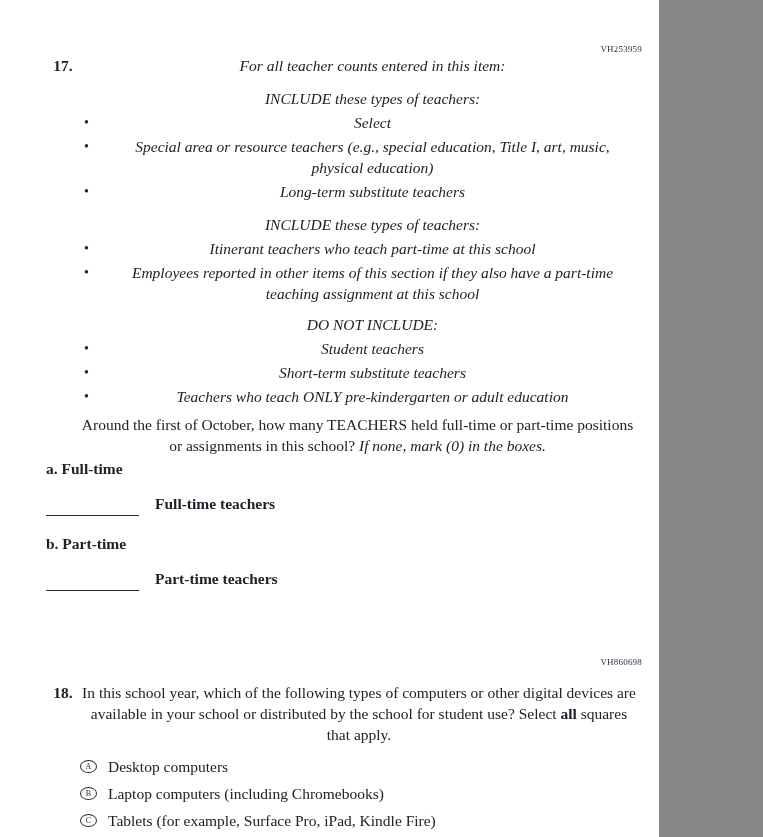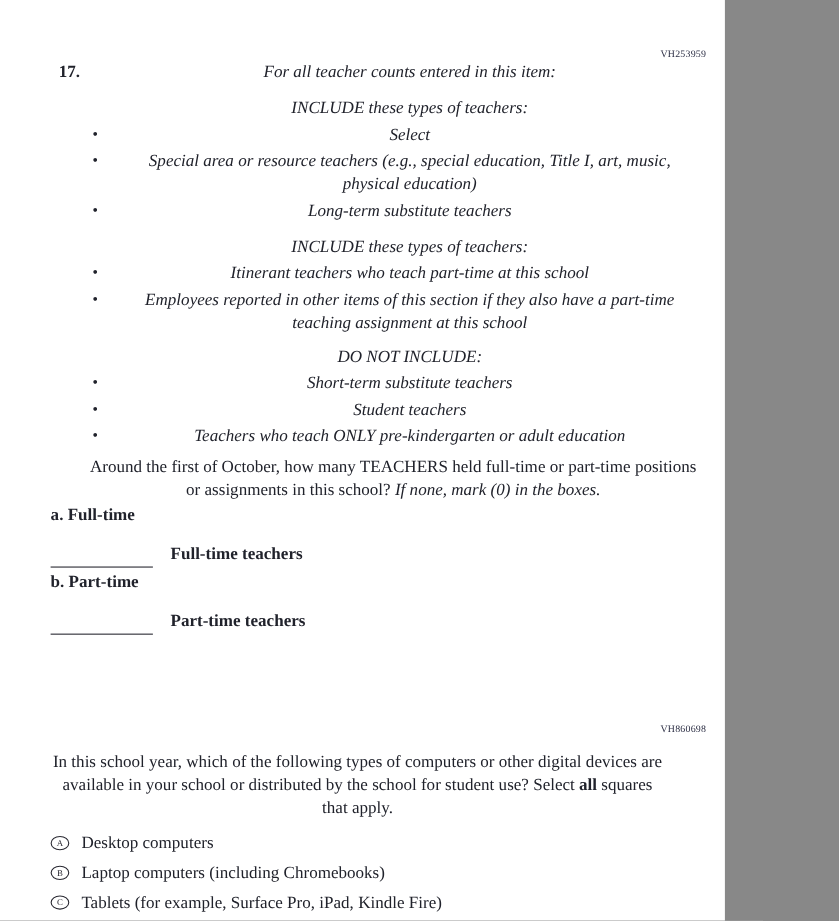--- a/index.html
+++ b/index.html
@@ -60,21 +60,21 @@
 
   #answers { position:absolute; left:46px; top:458px; width:500px; font-size:15.5px; }
   .ans-label { font-weight:bold; line-height:21px; }
   .blank-row { display:flex; align-items:flex-start; margin-top:13px; height:27px; }
   .blank {
     width:93px; height:24px;
     border-bottom:1.6px solid #2a2a33;
     margin-right:16px;
   }
   .blank-label { font-weight:bold; line-height:24px; }
-  #ans-b { margin-top:0; }
+  #ans-b { margin-top:14px; }
 
   .q18para { max-width:558px; }
   .q18para b { font-weight:bold; }
 
   .options { margin-top:11px; }
   .opt-row { display:flex; align-items:center; height:21px; margin-bottom:6px; }
   .bubble {
     display:inline-flex;
     width:17px; height:13px;
     border:1.1px solid #2a2a33;
@@ -108,22 +108,22 @@
       </ul>
 
       <div class="sec-heading">INCLUDE these types of teachers:</div>
       <ul class="blist">
         <li>Itinerant teachers who teach part-time at this school</li>
         <li>Employees reported in other items of this section if they also have a part-time teaching assignment at this school</li>
       </ul>
 
       <div class="sec-heading dni-heading">DO NOT INCLUDE:</div>
       <ul class="blist">
+        <li>Student teachers</li>
         <li>Short-term substitute teachers</li>
-        <li>Student teachers</li>
         <li>Teachers who teach ONLY pre-kindergarten or adult education</li>
       </ul>
 
       <div class="closing">
         <span>Around the first of October, how many TEACHERS held full-time or part-time positions or assignments in this school? </span><span class="tail">If none, mark (0) in the boxes.</span>
       </div>
     </div>
   </div>
 
   <div id="answers">
@@ -135,20 +135,21 @@
     <div class="ans-label" id="ans-b">b. Part-time</div>
     <div class="blank-row">
       <div class="blank"></div>
       <div class="blank-label">Part-time teachers</div>
     </div>
   </div>
 
   <div class="vh-code" id="code18">VH860698</div>
 
   <div class="qrow" id="q18main">
+    <div class="qnum">18.</div>
     <div class="qcontent">
       <div class="q18para">
         <span>In this school year, which of the following types of computers or other digital devices are available in your school or distributed by the school for student use? Select </span><b>all</b><span> squares that apply.</span>
       </div>
 
       <div class="options">
         <div class="opt-row">
           <span class="bubble">A</span>
           <span class="opt-label">Desktop computers</span>
         </div>

